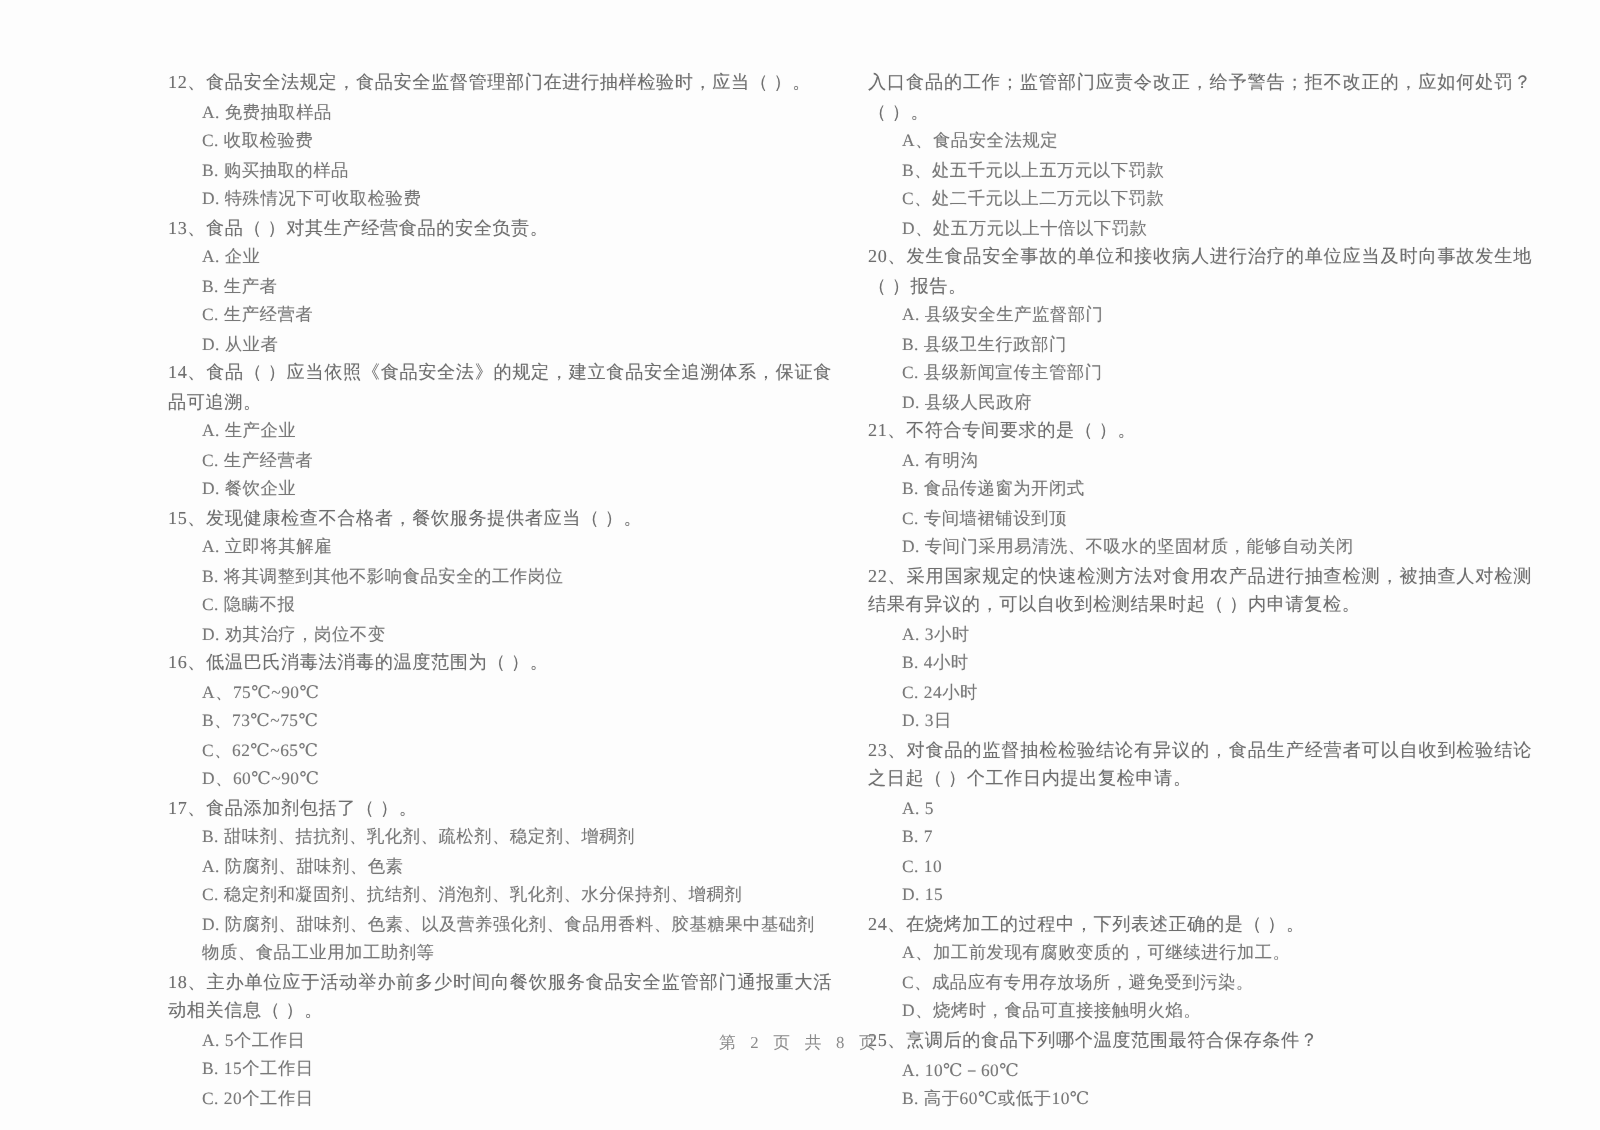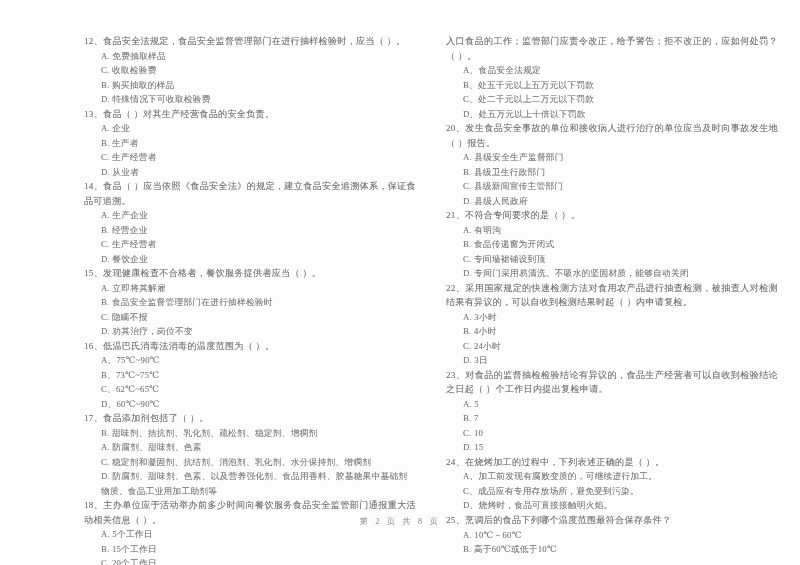--- a/index.html
+++ b/index.html
@@ -19,21 +19,21 @@
     background:#fdfdfd;
   }
   #columns{
     position:absolute;
     left:0;top:0;
     width:800px;height:520px;
     display:flex;
     flex-direction:row;
     box-sizing:border-box;
     padding:34px 62px 0 84px;
-    gap:30px;
+    gap:18px;
   }
   .column{
     width:332px;
     flex:0 0 332px;
     box-sizing:border-box;
   }
   .q{
     margin:0 0 0 0;
     padding:0;
   }
@@ -93,28 +93,27 @@
       <div class="q">
         <p class="qline qstem">13、食品（     ）对其生产经营食品的安全负责。</p>
         <p class="opt">A. 企业</p>
         <p class="opt">B. 生产者</p>
         <p class="opt">C. 生产经营者</p>
         <p class="opt">D. 从业者</p>
       </div>
       <div class="q">
         <p class="qline qstem">14、食品（     ）应当依照《食品安全法》的规定，建立食品安全追溯体系，保证食品可追溯。</p>
         <p class="opt">A. 生产企业</p>
-        <p class="opt">B. 经营企业</p>
         <p class="opt">C. 生产经营者</p>
         <p class="opt">D. 餐饮企业</p>
       </div>
       <div class="q">
         <p class="qline qstem">15、发现健康检查不合格者，餐饮服务提供者应当（     ）。</p>
         <p class="opt">A. 立即将其解雇</p>
-        <p class="opt">B. 食品安全监督管理部门在进行抽样检验时</p>
+        <p class="opt">B. 将其调整到其他不影响食品安全的工作岗位</p>
         <p class="opt">C. 隐瞒不报</p>
         <p class="opt">D. 劝其治疗，岗位不变</p>
       </div>
       <div class="q">
         <p class="qline qstem">16、低温巴氏消毒法消毒的温度范围为（     ）。</p>
         <p class="opt">A、75℃~90℃</p>
         <p class="opt">B、73℃~75℃</p>
         <p class="opt">C、62℃~65℃</p>
         <p class="opt">D、60℃~90℃</p>
       </div>

